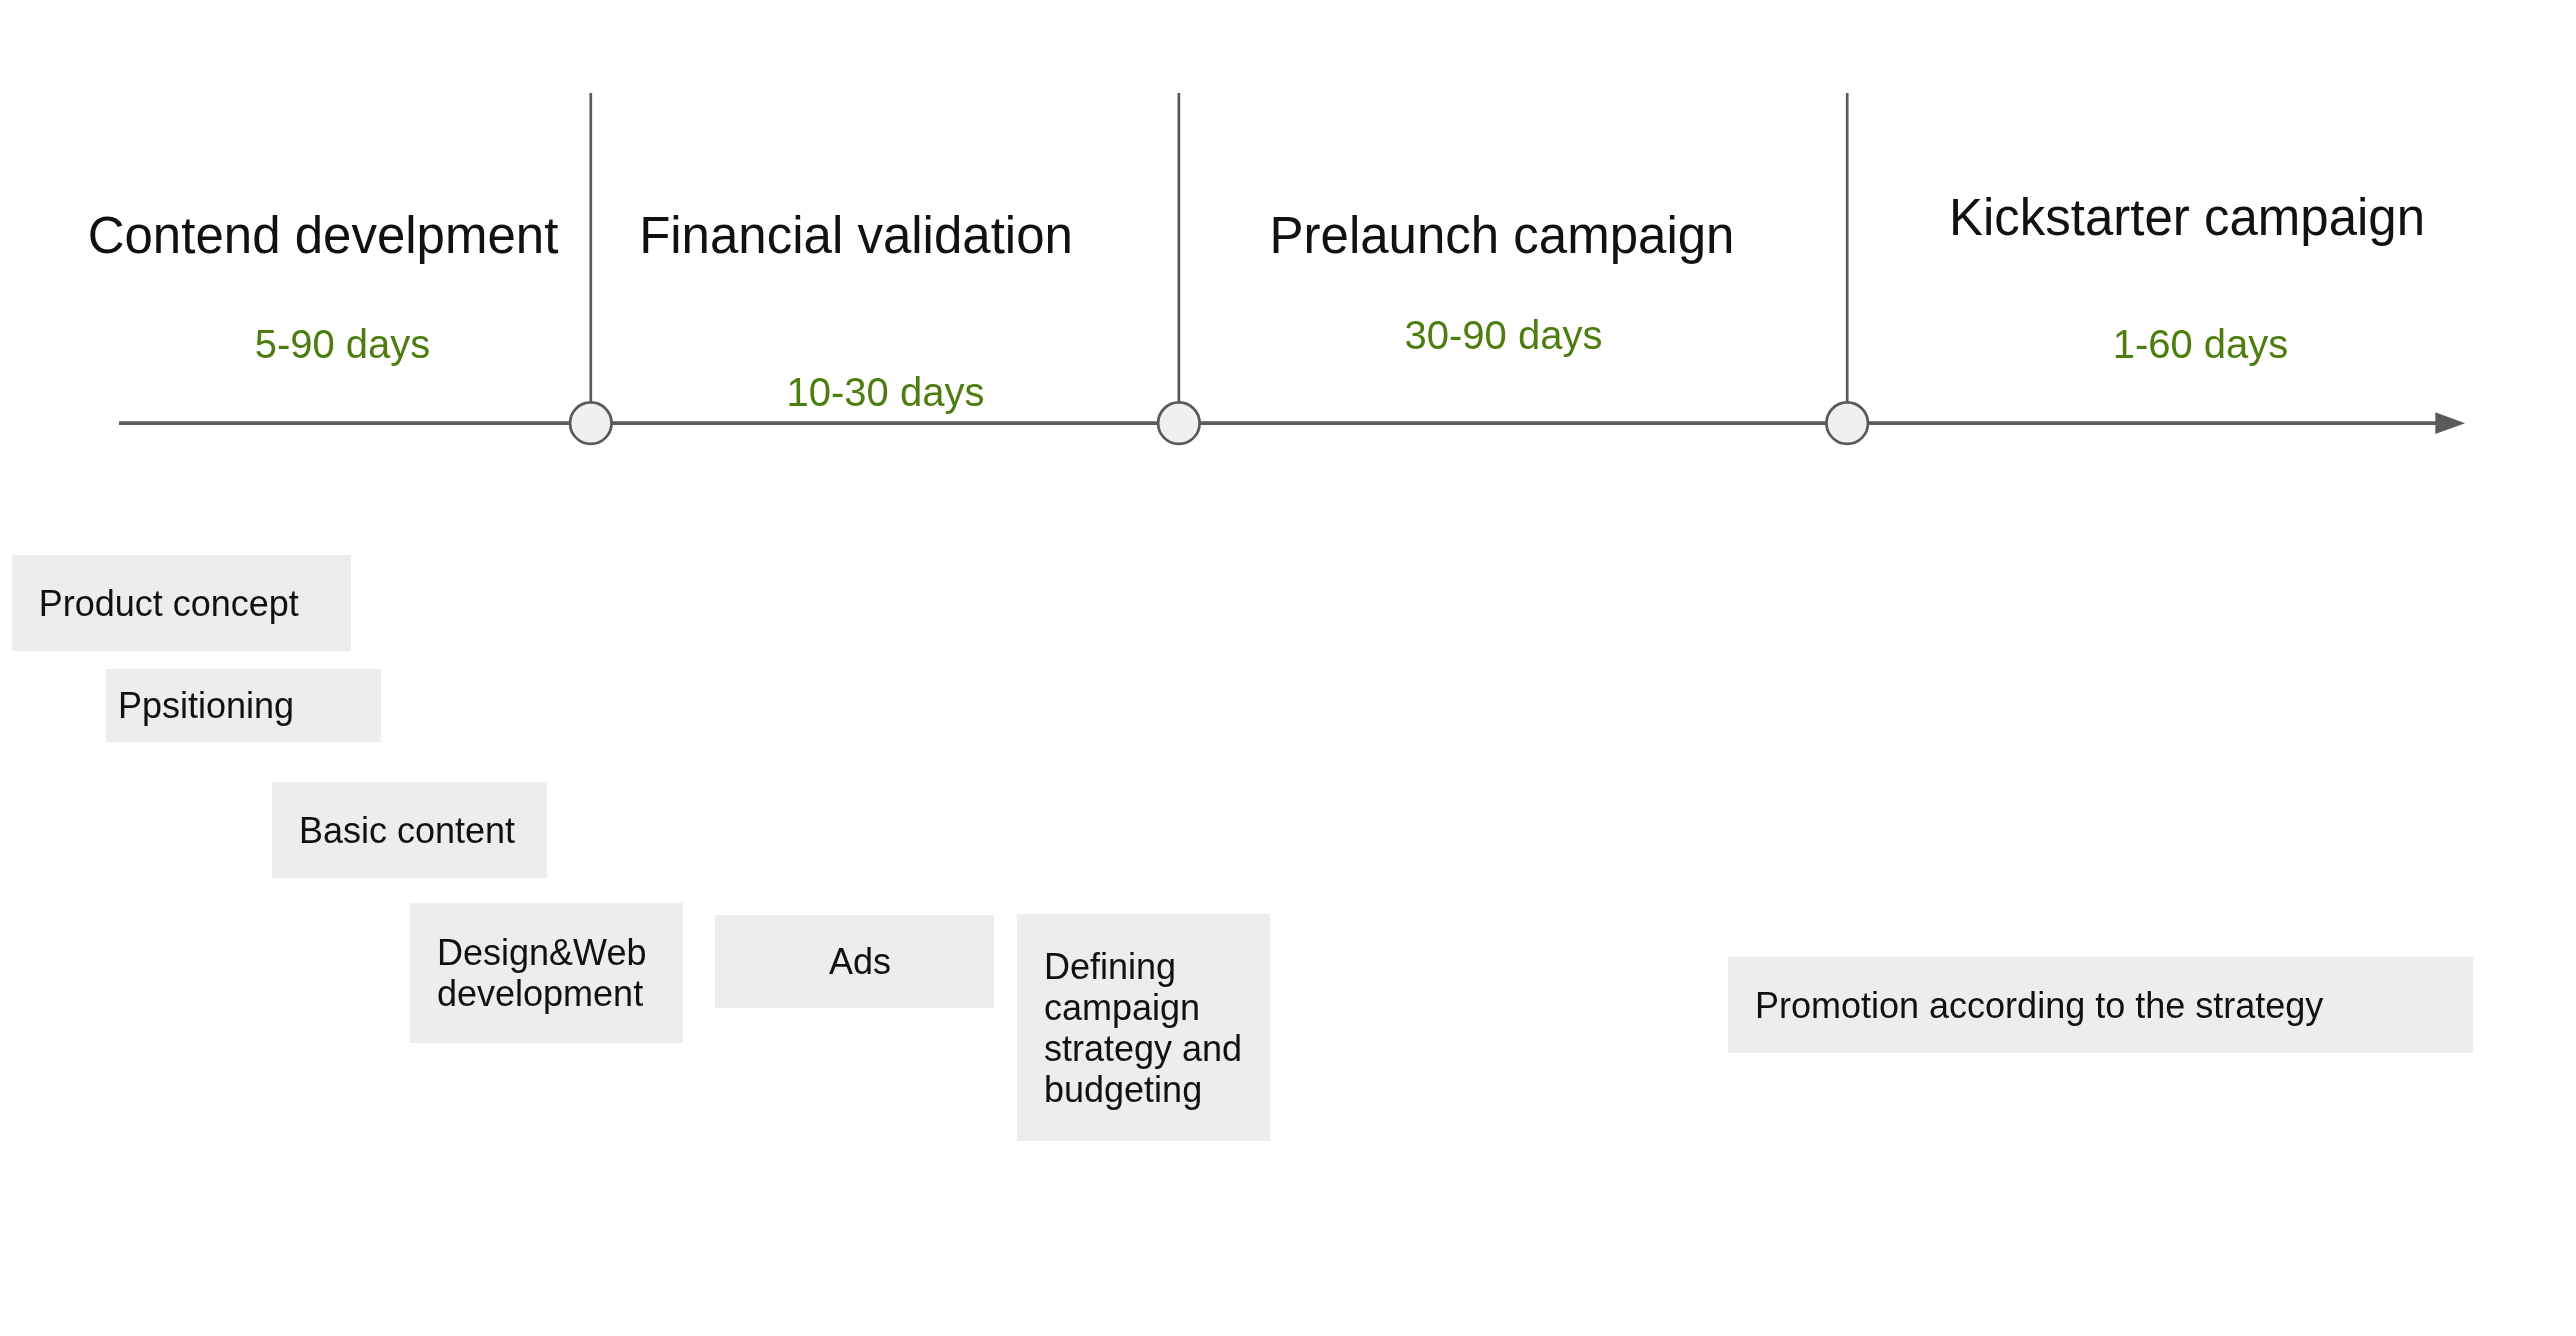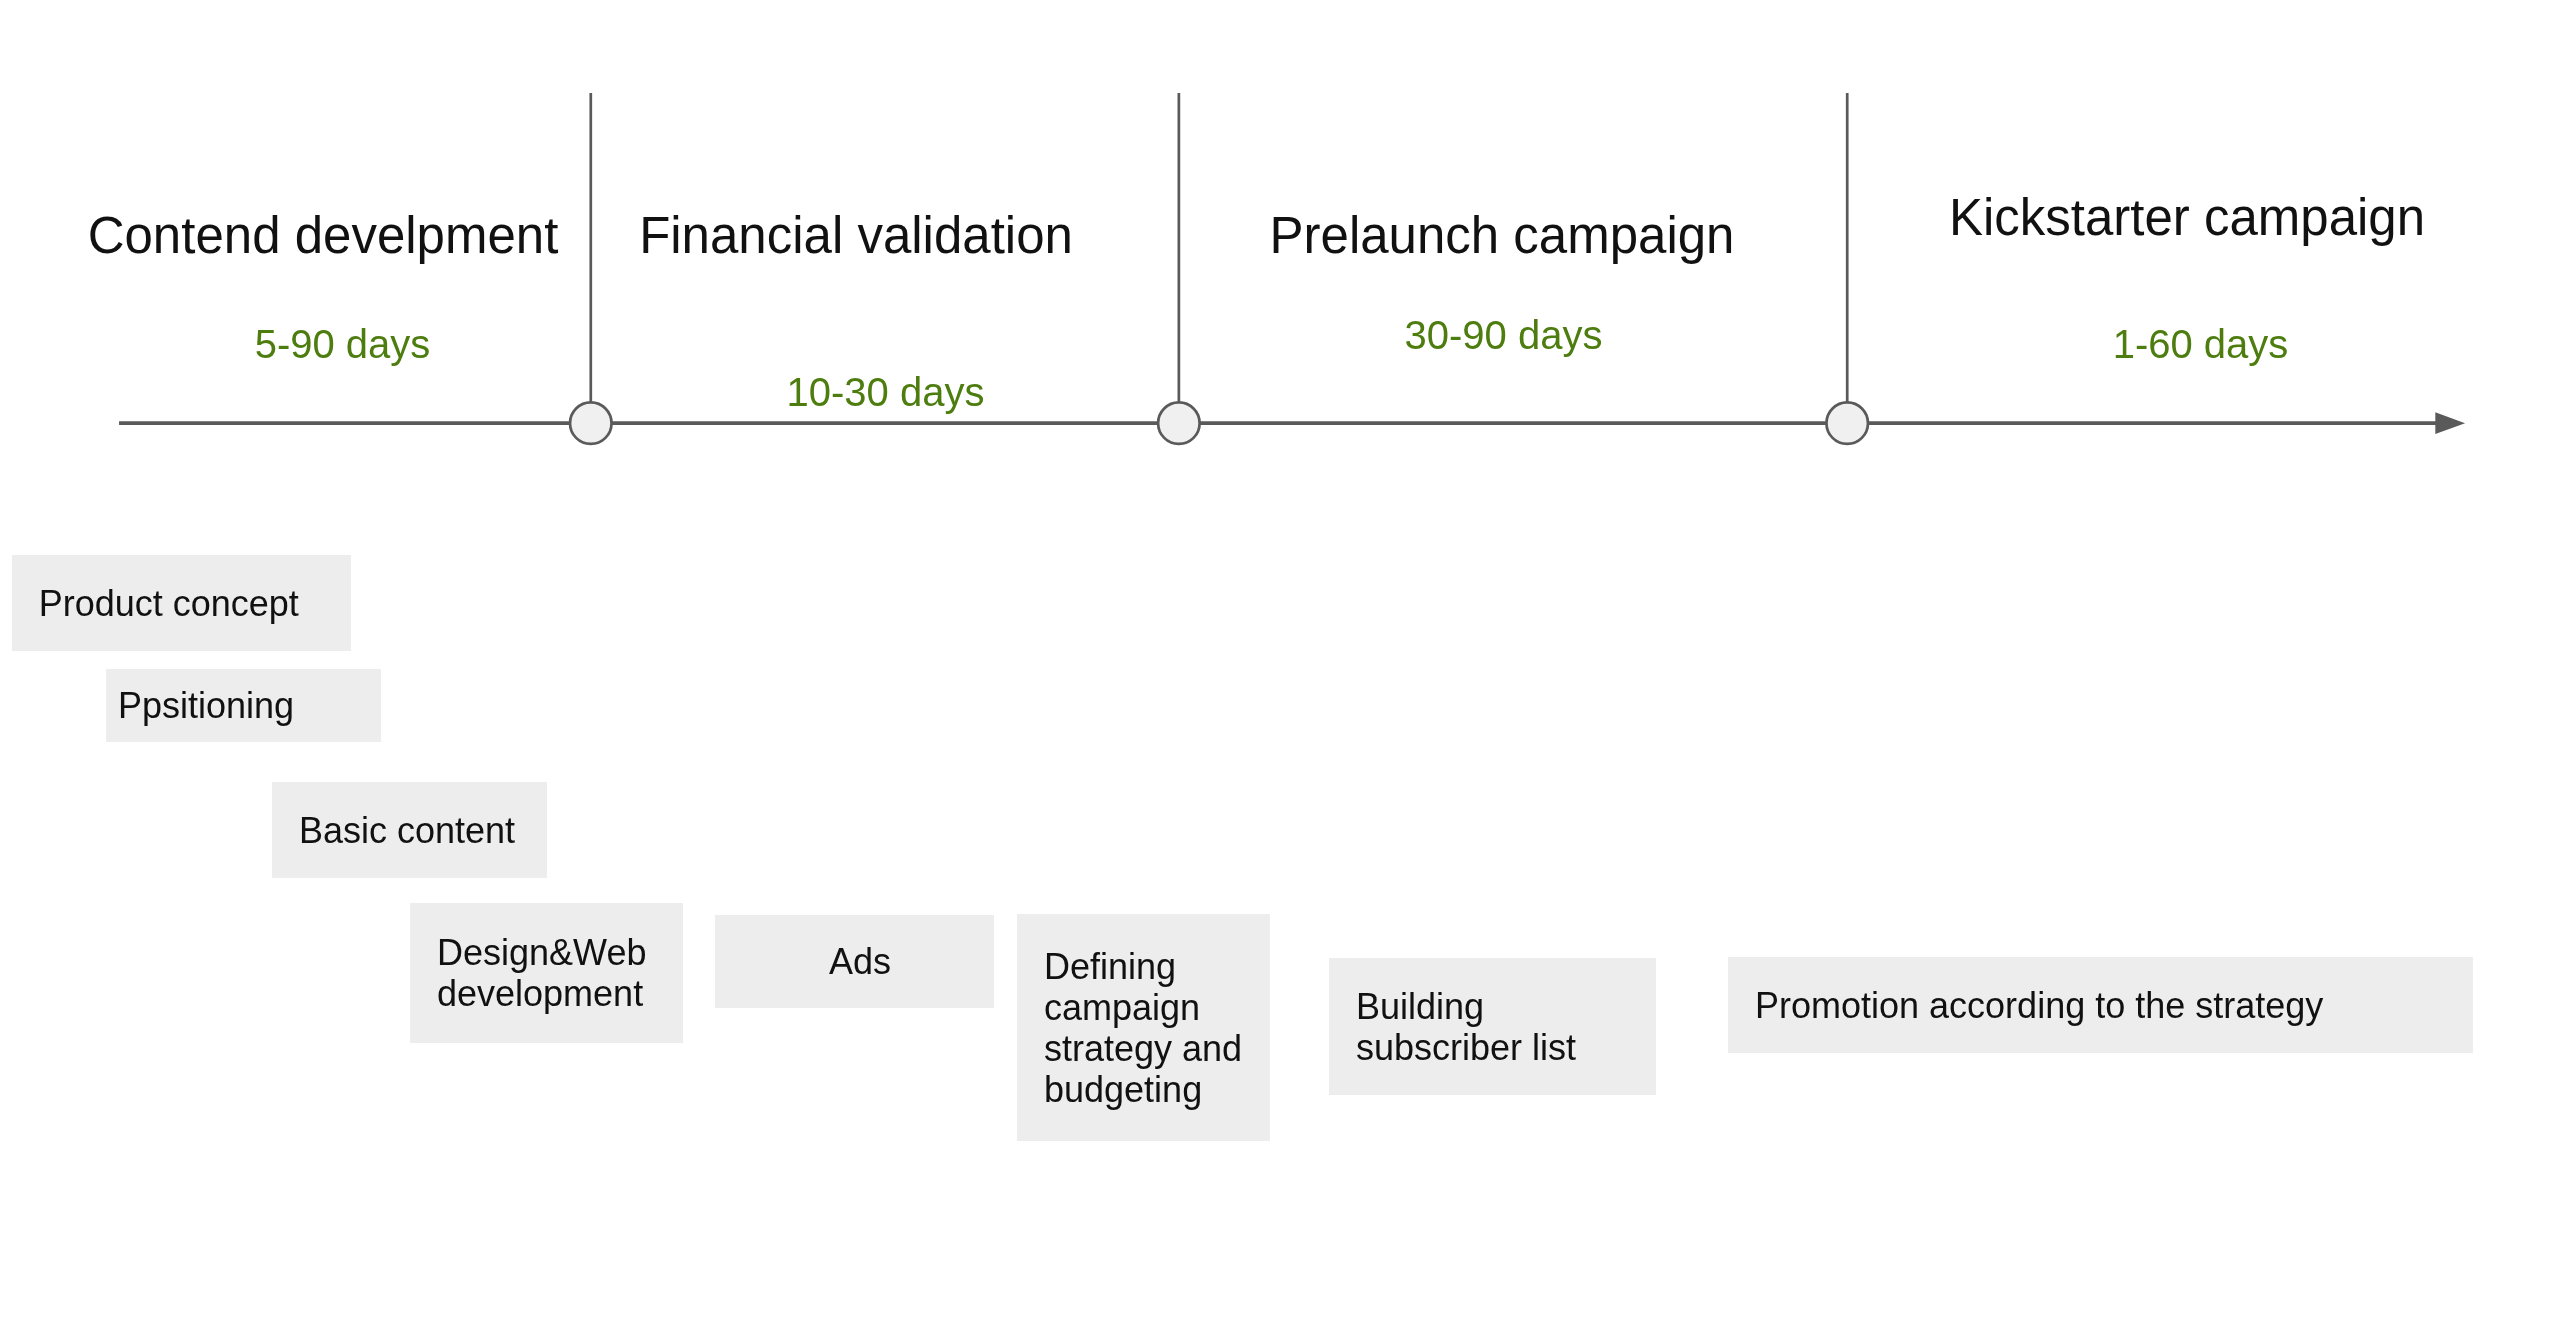--- a/index.html
+++ b/index.html
@@ -101,22 +101,19 @@
   </div>
 
   <div class="task-box" style="left:715px; top:915px; width:279px; height:93px;justify-content:center;">
     <span>Ads</span>
   </div>
 
   <div class="task-box" style="left:1017px; top:914px; width:253px; height:227px;">
     <span>Defining campaign strategy and budgeting</span>
   </div>
 
-  <div class="task-box" style="left:1329px; top:958px; width:327px; height:137px;">
-    <span>Building subscriber list</span>
-  </div>
 
   <div class="task-box" style="left:1716px; top:957px; width:745px; height:96px;margin-left:12px;">
     <span>Promotion according to the strategy</span>
   </div>
 
 </div>
 
 
 </body></html>

